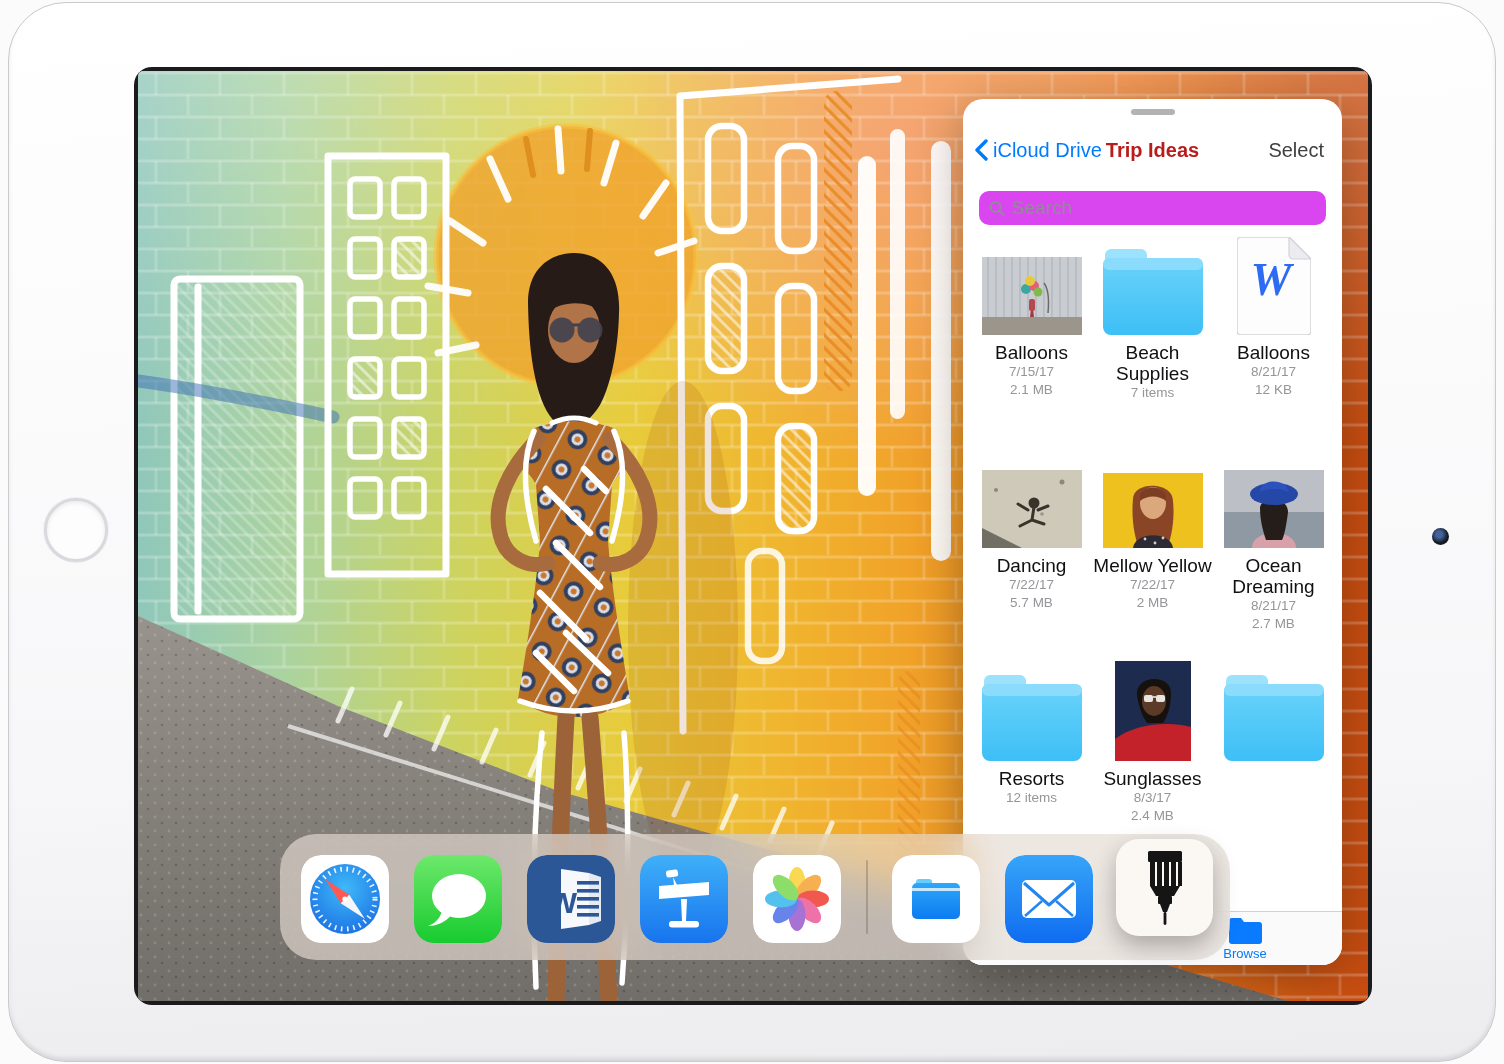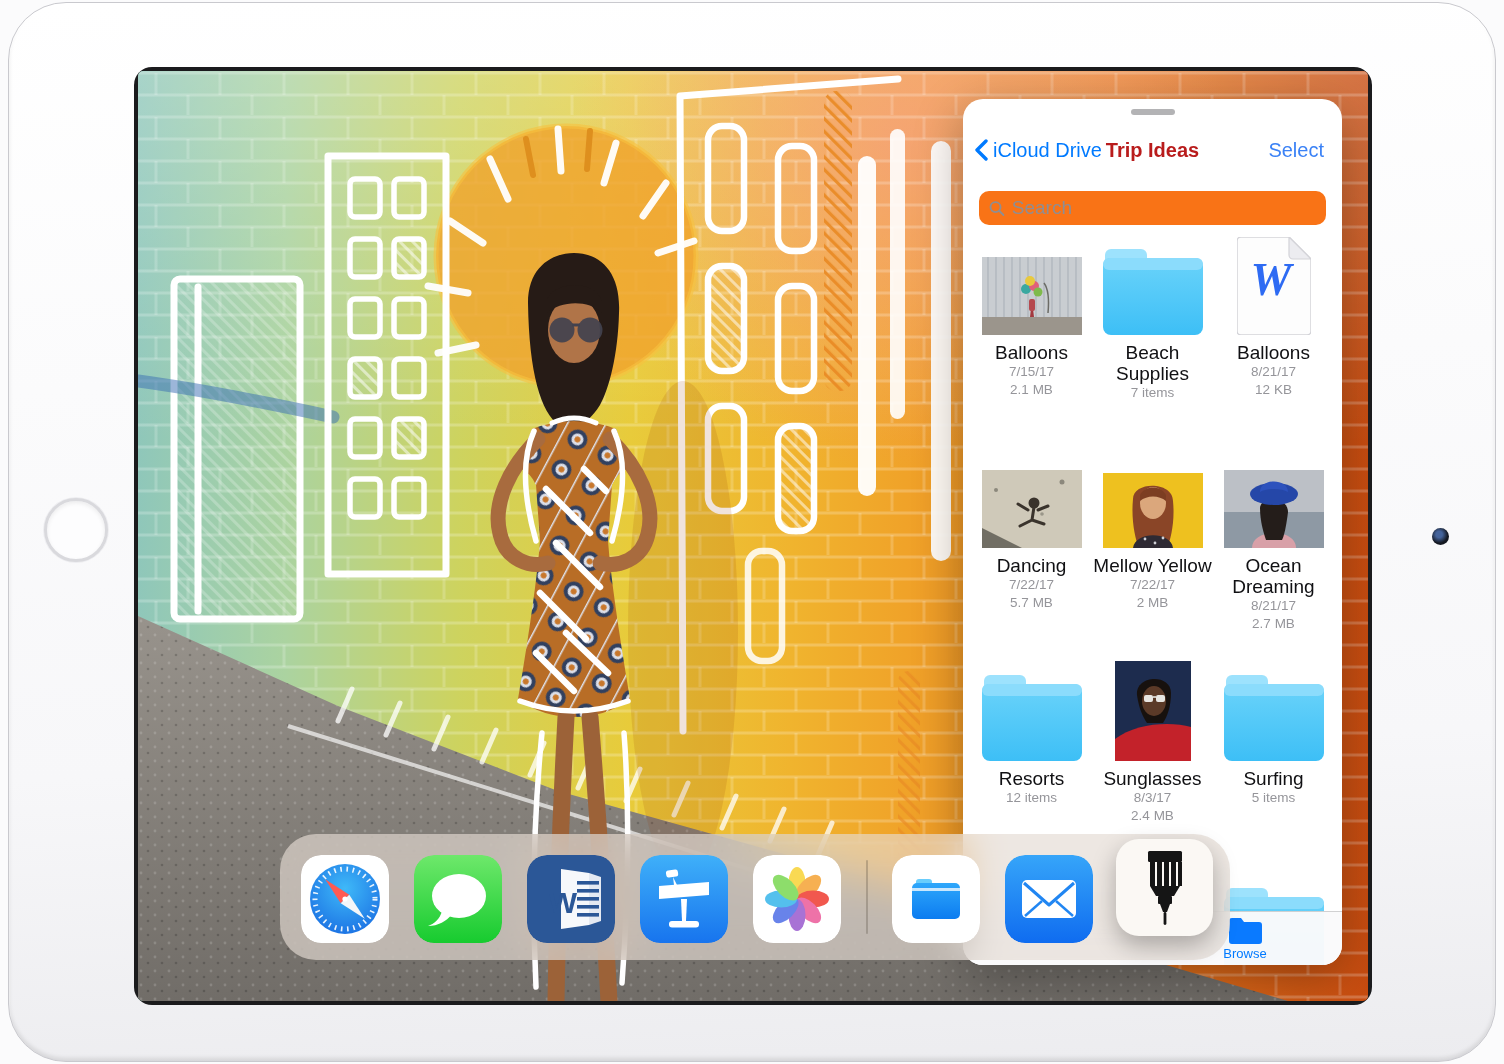--- a/index.html
+++ b/index.html
@@ -26,24 +26,24 @@
   .files-panel { position:absolute; left:825px; top:28px; width:379px; height:866px;
     background:#ffffff; border-radius:20px; z-index:5; overflow:hidden;
     box-shadow:0 14px 50px rgba(0,0,0,.32); }
   .grab-handle { position:absolute; left:50%; top:10px; transform:translateX(-50%);
     width:44px; height:6px; border-radius:3px; background:#8a8a8e; opacity:.65; }
   .panel-nav { position:absolute; left:0; right:0; top:36px; height:30px; }
   .back-button { position:absolute; left:12px; top:0; display:flex; align-items:center; gap:5px;
     color:#007aff; font-size:20px; height:30px; cursor:pointer; }
   .panel-title { position:absolute; left:0; right:0; top:0; text-align:center;
     font-size:20px; font-weight:700; color:#b91c1c; line-height:30px; }
-  .select-button { position:absolute; right:18px; top:0; color:#3b82f6; font-size:20px;
+  .select-button { position:absolute; right:18px; top:0; color:#404040; font-size:20px;
     line-height:30px; cursor:pointer; }
   .search-field { position:absolute; left:16px; top:92px; width:347px; height:34px;
-    background:#f97316; border-radius:10px; display:flex; align-items:center; padding:0 10px; }
+    background:#d946ef; border-radius:10px; display:flex; align-items:center; padding:0 10px; }
   .search-field input { border:0; outline:0; background:transparent; font-size:19px;
     color:#333; width:100%; margin-left:7px; font-family:"Liberation Sans",sans-serif; }
   .search-field input::placeholder { color:#8e8e93; }
 
   .file-grid { position:absolute; left:8px; top:132px; width:363px;
     display:grid; grid-template-columns:repeat(3,121px); grid-template-rows:213px 213px 213px 120px;
     justify-items:center; }
   .cell { width:121px; display:flex; flex-direction:column; align-items:center; cursor:pointer; }
   .thumbbox { height:104px; width:121px; display:flex; align-items:flex-end; justify-content:center; }
   .fname { margin-top:7px; font-size:19px; line-height:21px; color:#101013; text-align:center; }
@@ -401,32 +401,20 @@
               <rect x="41" y="34" width="9" height="7" rx="2" fill="#e8e6e2"></rect>
               <line x1="38" y1="36" x2="41" y2="36" stroke="#e8e6e2" stroke-width="1.6"></line>
               <path d="M0,78 C20,62 56,60 76,66 L76,100 L0,100 Z" fill="#c3222a"></path>
             </svg>
               </div>
             <div class="fname">Sunglasses</div>
             <div class="fmeta">8/3/17</div>
             <div class="fmeta">2.4 MB</div>
           </div>
 
-          <div class="cell">
-            <div class="thumbbox">
-                <svg width="100" height="86" viewBox="0 0 100 86">
-              <rect x="2" y="0" width="42" height="20" rx="6" fill="#9de2fd"></rect>
-              <rect x="0" y="9" width="100" height="77" rx="8" fill="url(#foldg)"></rect>
-              <rect x="0" y="9" width="100" height="12" rx="6" fill="#8bdcfc"></rect>
-            </svg>
-              </div>
-            <div class="fname">Surfing</div>
-            <div class="fmeta">5 items</div>
-            <div class="fmeta"></div>
-          </div>
 
           <div class="cell partial">
             <div class="thumbbox">
                 <svg width="100" height="86" viewBox="0 0 100 86">
               <rect x="2" y="0" width="42" height="20" rx="6" fill="#9de2fd"></rect>
               <rect x="0" y="9" width="100" height="77" rx="8" fill="url(#foldg)"></rect>
               <rect x="0" y="9" width="100" height="12" rx="6" fill="#8bdcfc"></rect>
             </svg>
               </div>
           </div>

